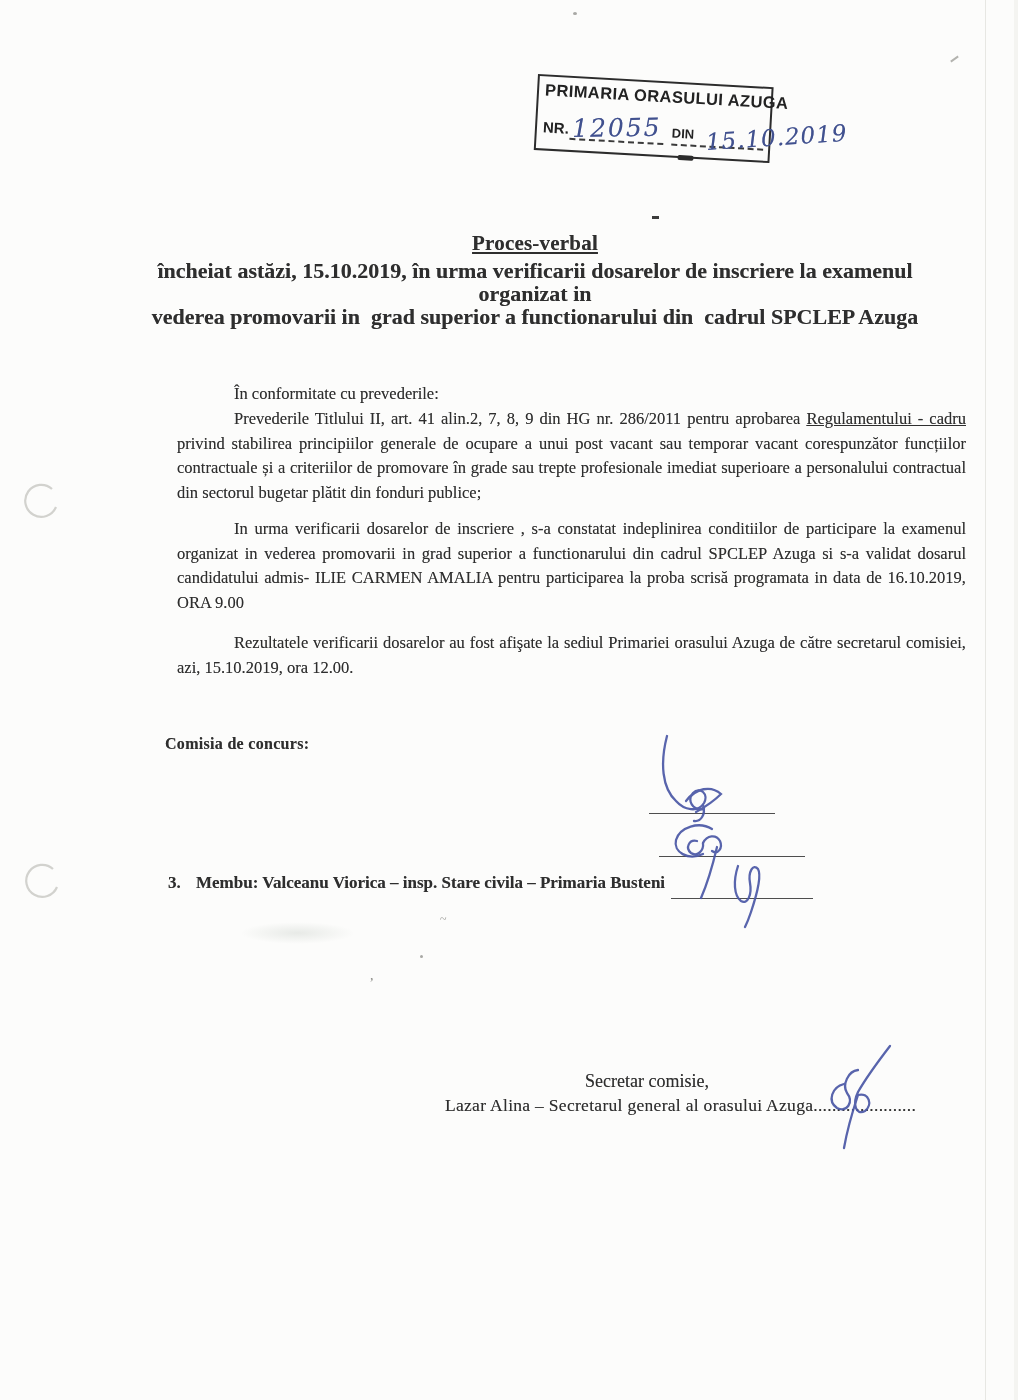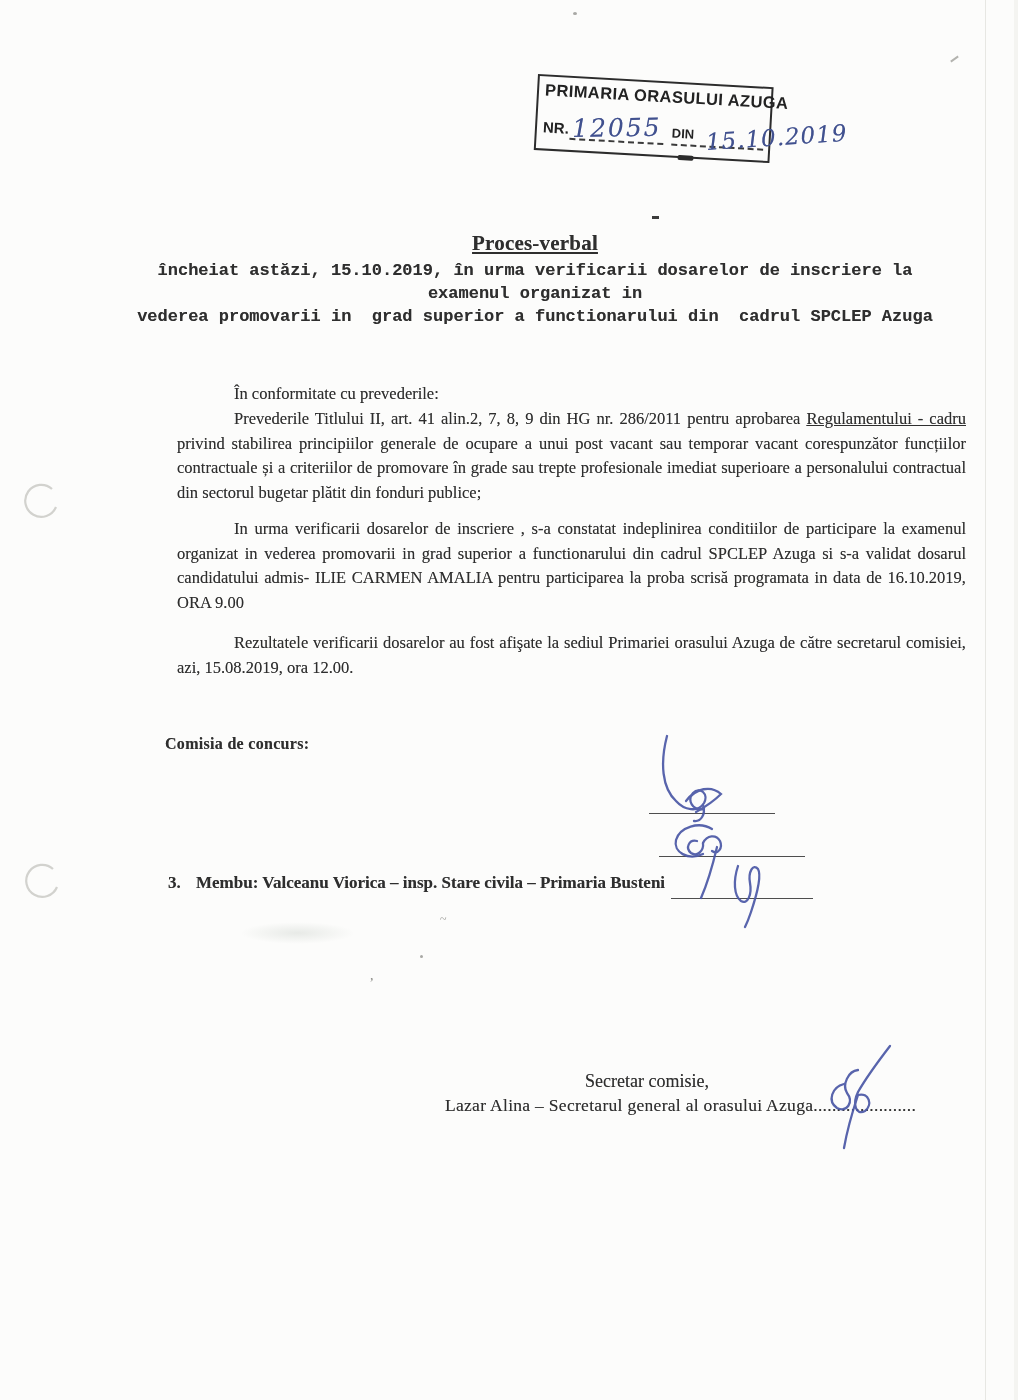--- a/index.html
+++ b/index.html
@@ -79,21 +79,21 @@
     position: absolute; left: 142px; bottom: -4px;
     width: 16px; height: 5px; background: #2c2c2c; border-radius: 2px;
   }
 
   
   .title-block { position: absolute; left: 115px; top: 231px; width: 840px; text-align: center; }
   .title-heading {
     font-size: 21px; font-weight: bold; text-decoration: underline;
     letter-spacing: 0.2px;
   }
-  .subtitle { font-size: 17px; font-weight: bold; line-height: 23px; margin-top: 3px; white-space: pre-wrap; font-family: Liberation Mono, monospace; }
+  .subtitle { font-size: 22px; font-weight: bold; line-height: 23px; margin-top: 3px; white-space: pre-wrap; }
 
   
   .para {
     position: absolute; left: 165px; width: 789px;
     font-size: 16.5px; line-height: 24.5px;
     text-align: justify;
     white-space: normal;
   }
   .indent { text-indent: 57px; margin-left: 12px; }
   .u { text-decoration: underline; }
@@ -162,21 +162,21 @@
     <div class="subtitle" style="margin-top:0;">vederea promovarii in  grad superior a functionarului din  cadrul SPCLEP Azuga</div>
   </div>
   <div class="title-dash"></div>
 
   <div class="para indent ink" style="top: 382px;">În conformitate cu prevederile:</div>
 
   <div class="para indent ink" style="top: 407px;"><span>Prevederile Titlului II, art. 41 alin.2, 7, 8, 9 din HG nr. 286/2011 pentru aprobarea </span><span class="u">Regulamentului - cadru</span><span> privind stabilirea principiilor generale de ocupare a unui post vacant sau temporar vacant corespunzător funcțiilor contractuale și a criteriilor de promovare în grade sau trepte profesionale imediat superioare a personalului contractual din sectorul bugetar plătit din fonduri publice;</span></div>
 
   <div class="para indent ink" style="top: 517px;">In urma verificarii dosarelor de inscriere ,  s-a constatat indeplinirea conditiilor de participare la examenul  organizat in vederea promovarii in  grad superior a functionarului din  cadrul SPCLEP Azuga si s-a validat dosarul candidatului admis- ILIE CARMEN AMALIA pentru participarea la proba scrisă programata in data de 16.10.2019, ORA 9.00</div>
 
-  <div class="para indent ink" style="top: 631px;">Rezultatele verificarii  dosarelor au  fost  afişate la  sediul Primariei orasului Azuga de  către secretarul  comisiei, azi, 15.08.2019, ora 12.00.</div>
+  <div class="para indent ink" style="top: 631px;">Rezultatele verificarii  dosarelor au  fost  afişate la  sediul Primariei orasului Azuga de  către secretarul  comisiei, azi, 15.10.2019, ora 12.00.</div>
 
   <div class="commission-heading ink">Comisia de concurs:</div>
 
   <div class="member-row ink" style="top: 873px; font-weight: bold;">
     <span class="member-num">3.</span><span>Membu: Valceanu Viorica – insp. Stare civila – Primaria Busteni</span>
   </div>
 
   <div class="sig-line sig-line-1"></div>
   <div class="sig-line sig-line-2"></div>
   <div class="sig-line sig-line-3"></div>

